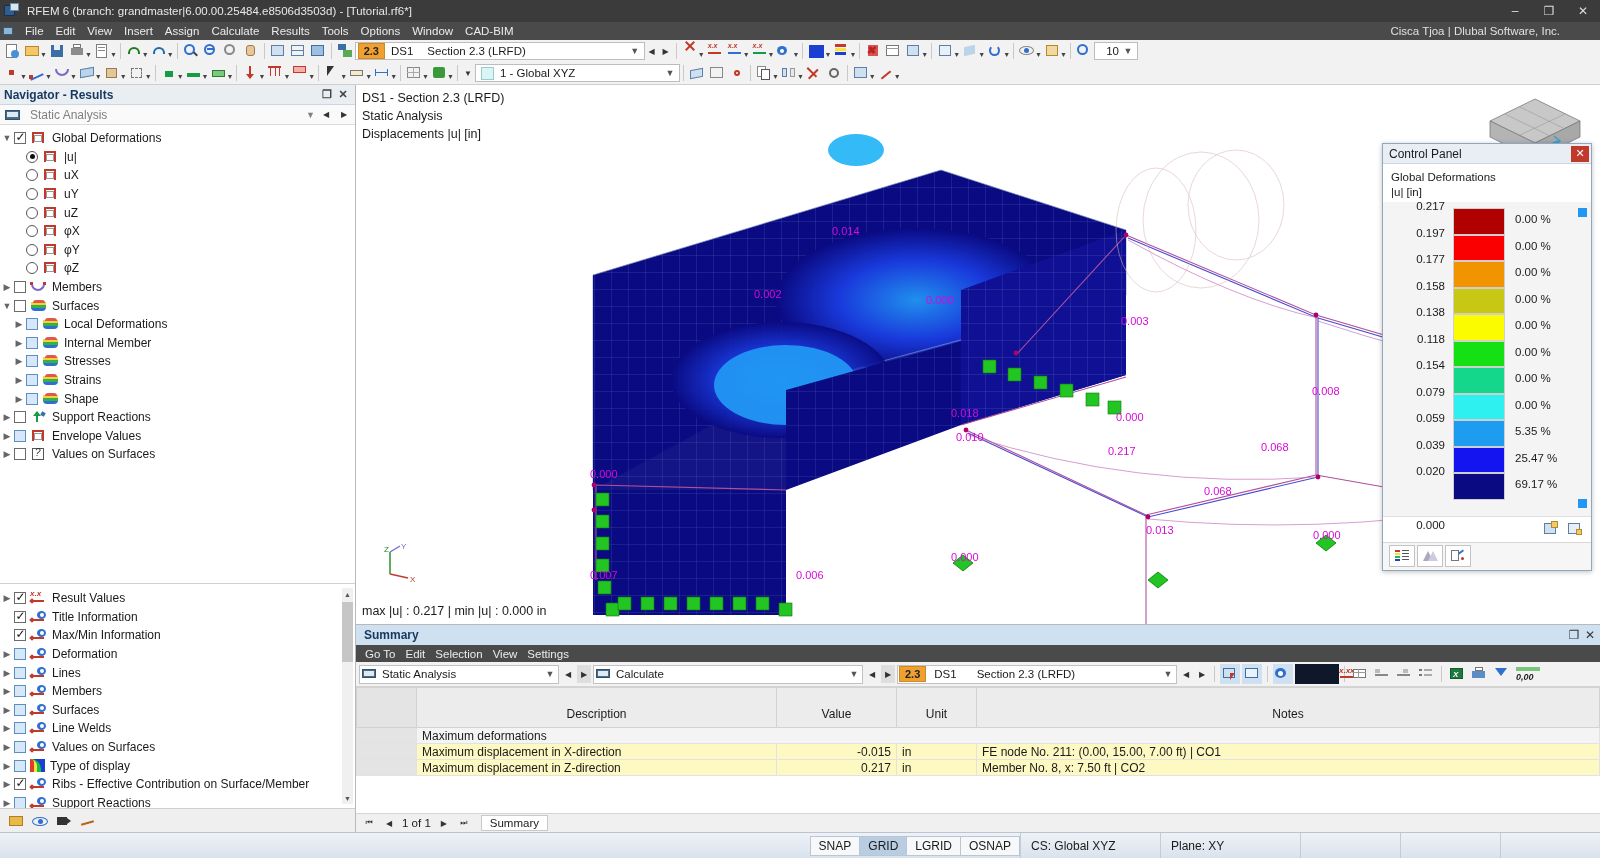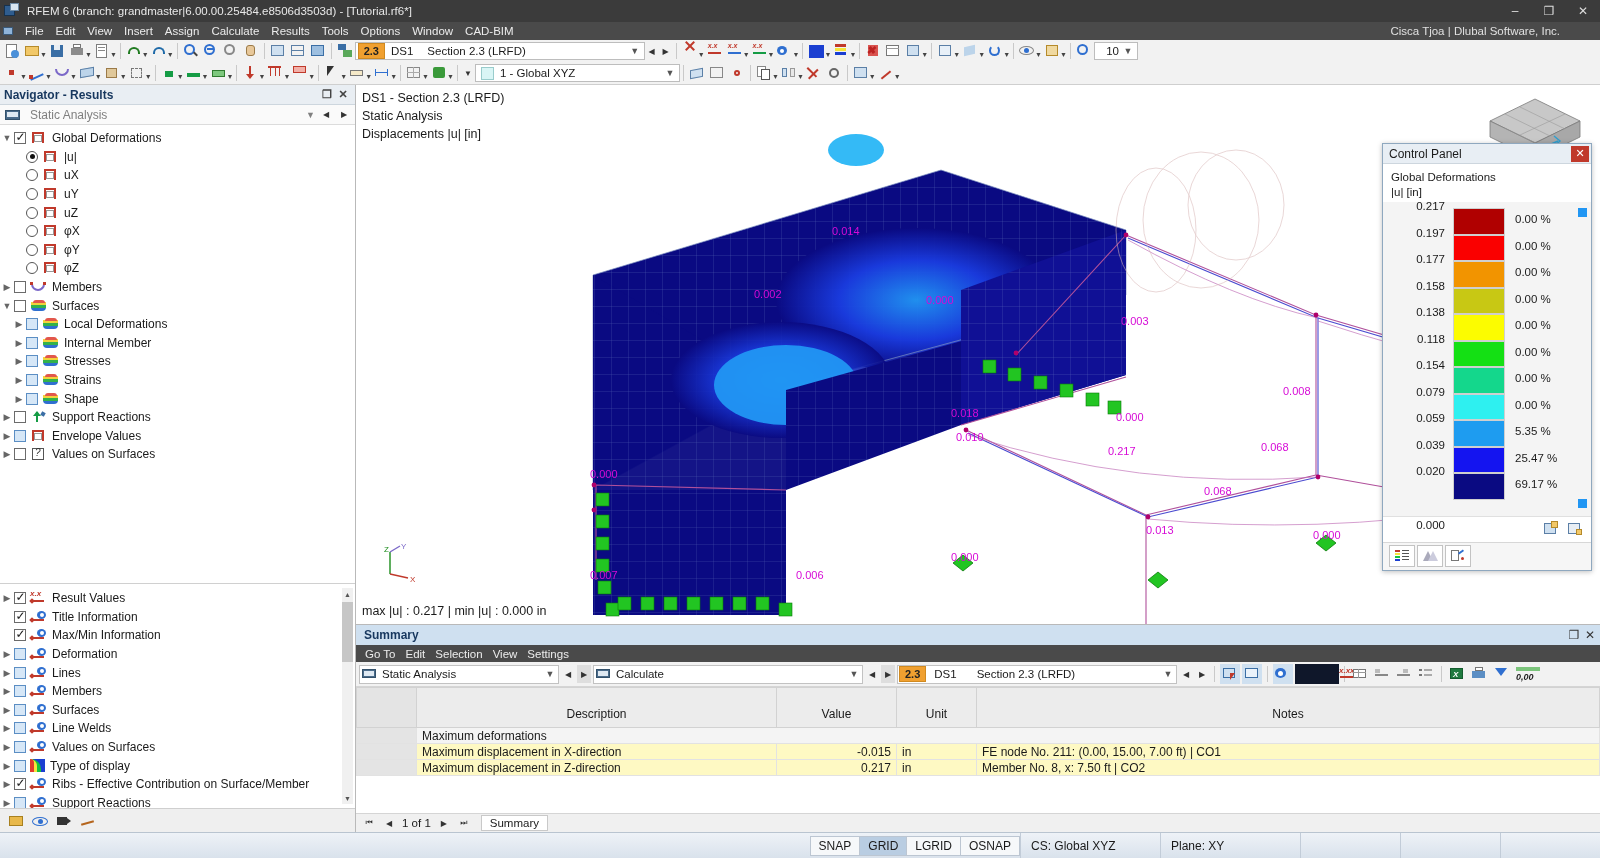--- a/index.html
+++ b/index.html
@@ -1160,21 +1160,21 @@
               <circle cx="238" cy="425" r="2.4"></circle>
           </g>
         </svg>
 
         <div id="result-labels">
             <div class="resultlabel" style="left: 476px; top: 140px;">0.014</div>
             <div class="resultlabel" style="left: 398px; top: 203px;">0.002</div>
             <div class="resultlabel" style="left: 570px; top: 209px;">0.000</div>
             <div class="resultlabel" style="left: 765px; top: 182px; margin-top: 48px;">0.003</div>
             <div class="resultlabel" style="left: 1095px; top: 232px;">0.026</div>
-            <div class="resultlabel" style="left: 927px; top: 300px;">0.008</div>
+            <div class="resultlabel" style="left: 956px; top: 300px;">0.008</div>
             <div class="resultlabel" style="left: 760px; top: 326px;">0.000</div>
             <div class="resultlabel" style="left: 595px; top: 322px;">0.018</div>
             <div class="resultlabel" style="left: 234px; top: 383px;">0.000</div>
             <div class="resultlabel" style="left: 600px; top: 346px;">0.010</div>
             <div class="resultlabel" style="left: 752px; top: 360px;">0.217</div>
             <div class="resultlabel" style="left: 905px; top: 356px;">0.068</div>
             <div class="resultlabel" style="left: 848px; top: 400px;">0.068</div>
             <div class="resultlabel" style="left: 790px; top: 439px;">0.013</div>
             <div class="resultlabel" style="left: 957px; top: 444px;">0.000</div>
             <div class="resultlabel" style="left: 595px; top: 466px;">0.000</div>

